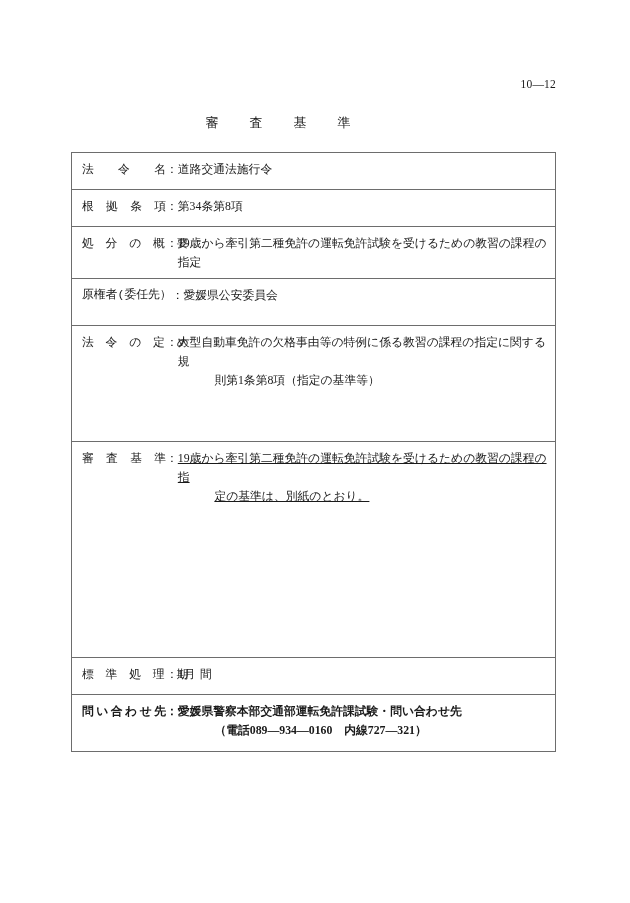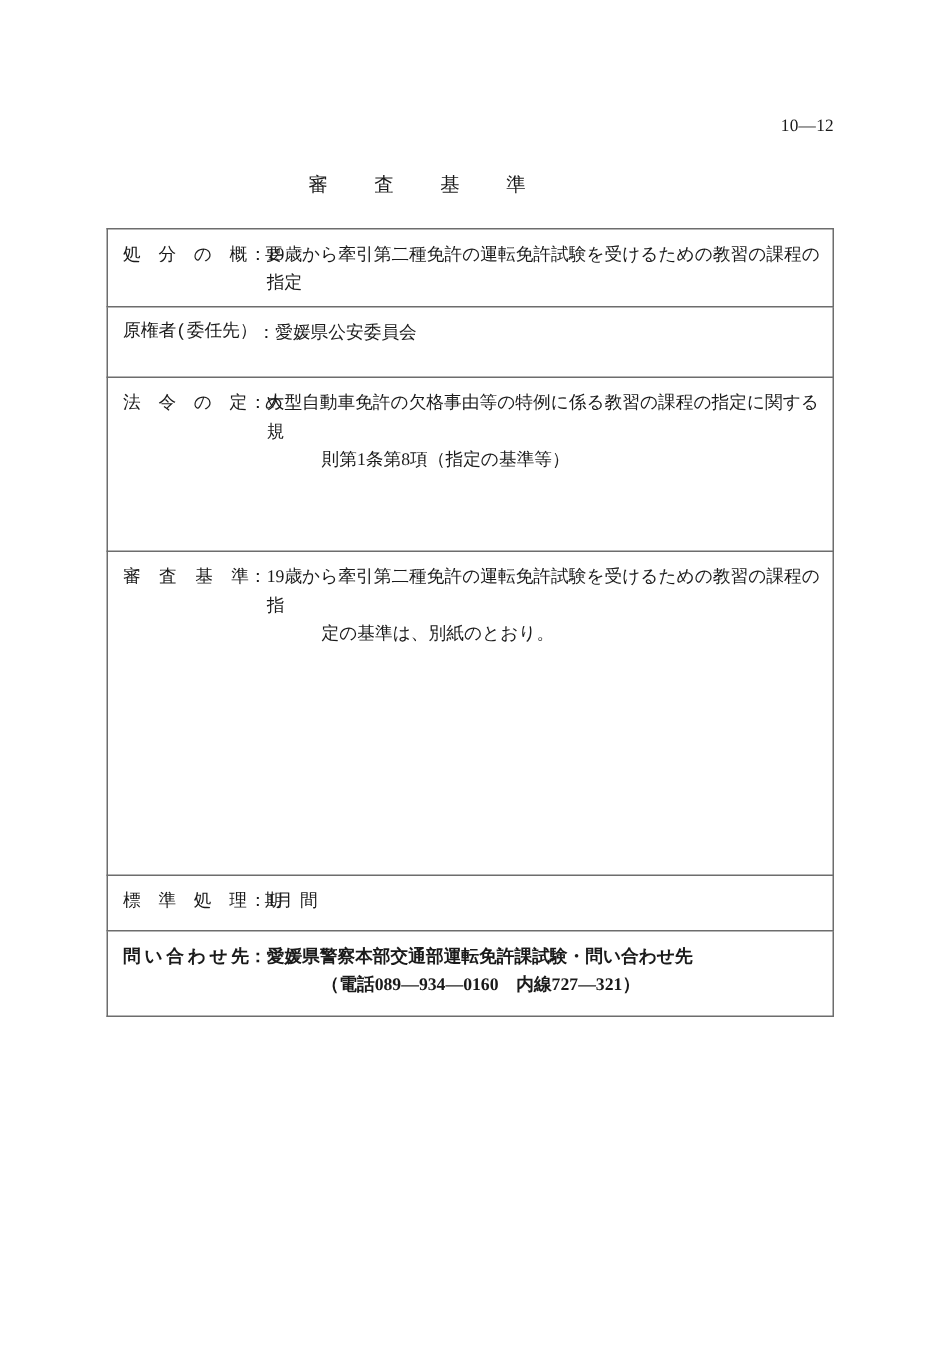--- a/index.html
+++ b/index.html
@@ -114,41 +114,57 @@
   }
   .val .line2 {
     display: block;
     text-indent: 3.1em;
   }
 
   
   .r-h40 { height: 36px; }
   .r-h48 { height: 46px; }
   .r-h115 { height: 115px; }
-  .r-h215 { height: 215px; }
+  .r-h215 { height: 215px; text-decoration: underline; }
   .r-h58 { height: 56px; font-weight: bold; }
 
   .empty-val { min-height: 1em; }
 </style>
 </head>
 <body>
 
 <div class="page">
 
   <div class="page-number">10—12</div>
 
   <div class="doc-title">
     <span>審　査　基　準</span>
   </div>
 
 
   <table class="criteria-table">
     <tbody>
 
-
+      <tr>
+        <td class="r-h40">
+          <div class="cell">
+            <span class="lbl w-std"><span class="chars">法　令　名</span><span class="colon">：</span></span>
+            <span class="val">道路交通法施行令</span>
+          </div>
+        </td>
+      </tr>
+
+      <tr>
+        <td class="r-h40">
+          <div class="cell">
+            <span class="lbl w-std"><span class="chars">根　拠　条　項</span><span class="colon">：</span></span>
+            <span class="val">第34条第8項</span>
+          </div>
+        </td>
+      </tr>
 
       <tr>
         <td class="r-h48">
           <div class="cell">
             <span class="lbl w-std"><span class="chars">処　分　の　概　要</span><span class="colon">：</span></span>
             <span class="val">19歳から牽引第二種免許の運転免許試験を受けるための教習の課程の指定</span>
           </div>
         </td>
       </tr>
 

